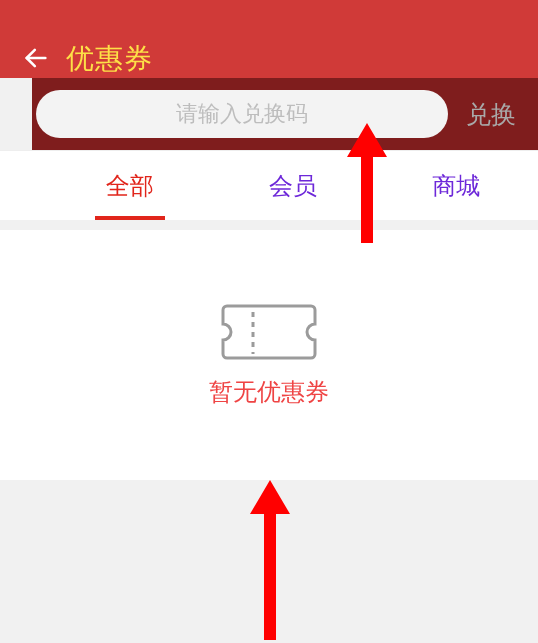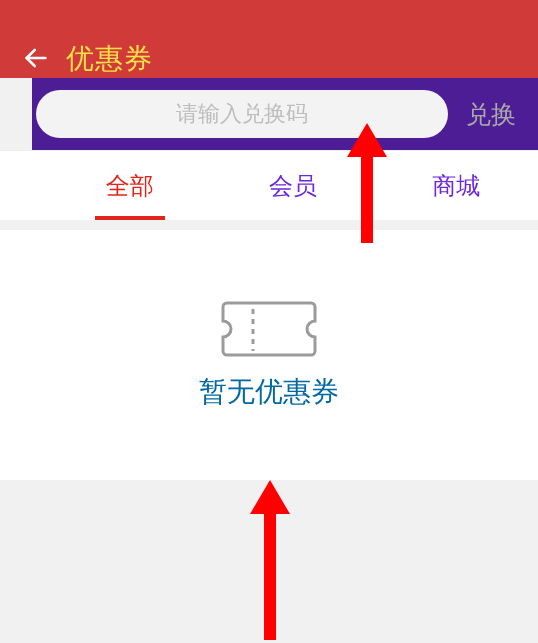--- a/index.html
+++ b/index.html
@@ -29,21 +29,21 @@
     cursor: pointer;
   }
   .back-btn svg { stroke: #fff; }
   .title {
     font-size: 28px;
     font-weight: 400;
     margin-left: 10px;
     letter-spacing: 1px;
   }
   .exchange-bar {
-    background: #4c1d95;
+    background: #7f1d1d;
     height: 72px;
     display: flex;
     align-items: center;
     padding: 0 14px 0 4px;
     margin-left: 32px;
   }
   .code-input {
     flex: 1;
     height: 48px;
     background: #f3f3f3;
@@ -95,22 +95,22 @@
     background: #fff;
     height: 250px;
     display: flex;
     flex-direction: column;
     align-items: center;
     justify-content: center;
     margin-top: 10px;
   }
   .empty-icon { margin-bottom: 12px; }
   .empty-text {
-    color: #0369a1;
-    font-size: 28px;
+    color: #ef4444;
+    font-size: 24px;
   }
   .arrow-annotation {
     position: absolute;
     pointer-events: none;
   }
   .arrow1 { left: 343px; top: 123px; }
   .arrow2 { left: 246px; top: 480px; }
 </style>
 </head>
 <body>

